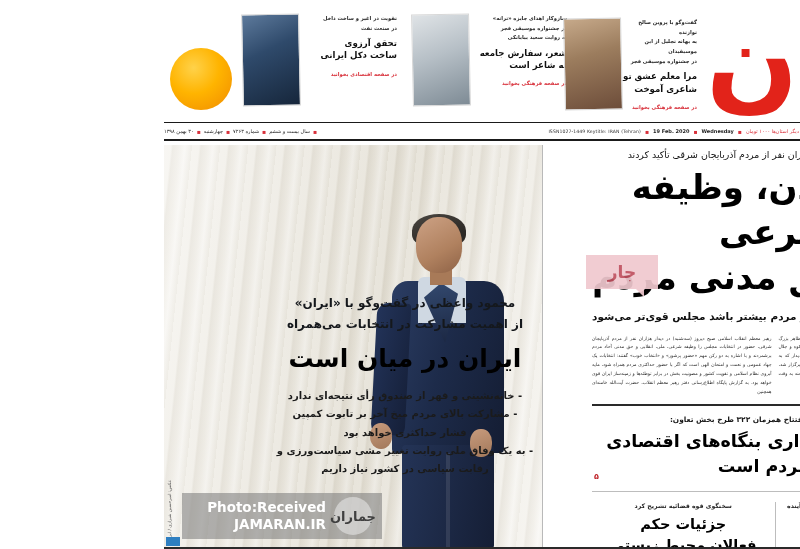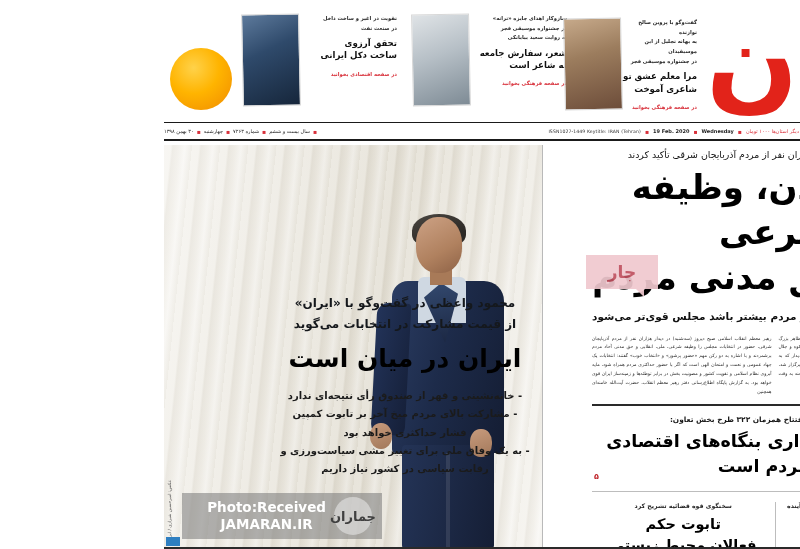--- a/index.html
+++ b/index.html
@@ -518,21 +518,21 @@
     font-weight: bold;
     flex: none;
     direction: rtl;
   }
   .wm-text {
     direction: ltr;
     color: #ffffff;
     font-size: 13.5px;
     font-weight: bold;
     line-height: 1.25;
-    text-align: center;
+    text-align: right;
   }
 
   .bottom-rule {
     position: absolute;
     left: 0; bottom: 0;
     width: 800px; height: 2px;
     background: #2a2a2a;
   }
 </style>
 </head>
@@ -675,21 +675,21 @@
           <div class="brief-head">
             <div>تورم زیر ۲۰ درصد</div>
             <div>در یک سال آینده</div>
           </div>
 
         </div>
 
         <div class="brief">
           <div class="brief-kicker">سخنگوی قوه قضائیه تشریح کرد</div>
           <div class="brief-head">
-            <div>تابوت حکم</div>
+            <div>جزئیات حکم</div>
             <div>فعالان محیط زیستی</div>
           </div>
 
         </div>
 
       </div>
     </div>
 
     <div class="col-right">
       <div class="photo-wrap">
@@ -705,30 +705,30 @@
           <div class="fig-head"></div>
           <div class="fig-arm"></div>
           <div class="fig-hand"></div>
           <div class="fig-legs"></div>
           <div class="fig-hand2"></div>
         </div>
 
         <div class="photo-overlay-txt">
           <div class="po-kicker">
             <div>محمود واعظی در گفت‌وگو با «ایران»</div>
-            <div>از قیمت مشارکت در انتخابات می‌گوید</div>
+            <div>از اهمیت مشارکت در انتخابات می‌همراه</div>
           </div>
           <div class="po-head">
             <div>ایران در میان است</div>
           </div>
           <div class="po-bullets">
             <div>- خانه‌نشینی و قهر از صندوق رأی نتیجه‌ای ندارد</div>
             <div>- مشارکت بالای مردم میخ آخر بر تابوت کمپین</div>
             <div>فشار حداکثری خواهد بود</div>
-            <div>- به یک وفاق ملی برای تغییر مشی سیاست‌ورزی و</div>
+            <div>- به یک وفاق ملی روایت تغییر مشی سیاست‌ورزی و</div>
             <div>رقابت سیاسی در کشور نیاز داریم</div>
           </div>
         </div>
 
         <div class="photo-credit">عکس: امیرحسین شیرازی / ایران</div>
         <div class="blue-tag"></div>
       </div>
     </div>
 
   </div>

